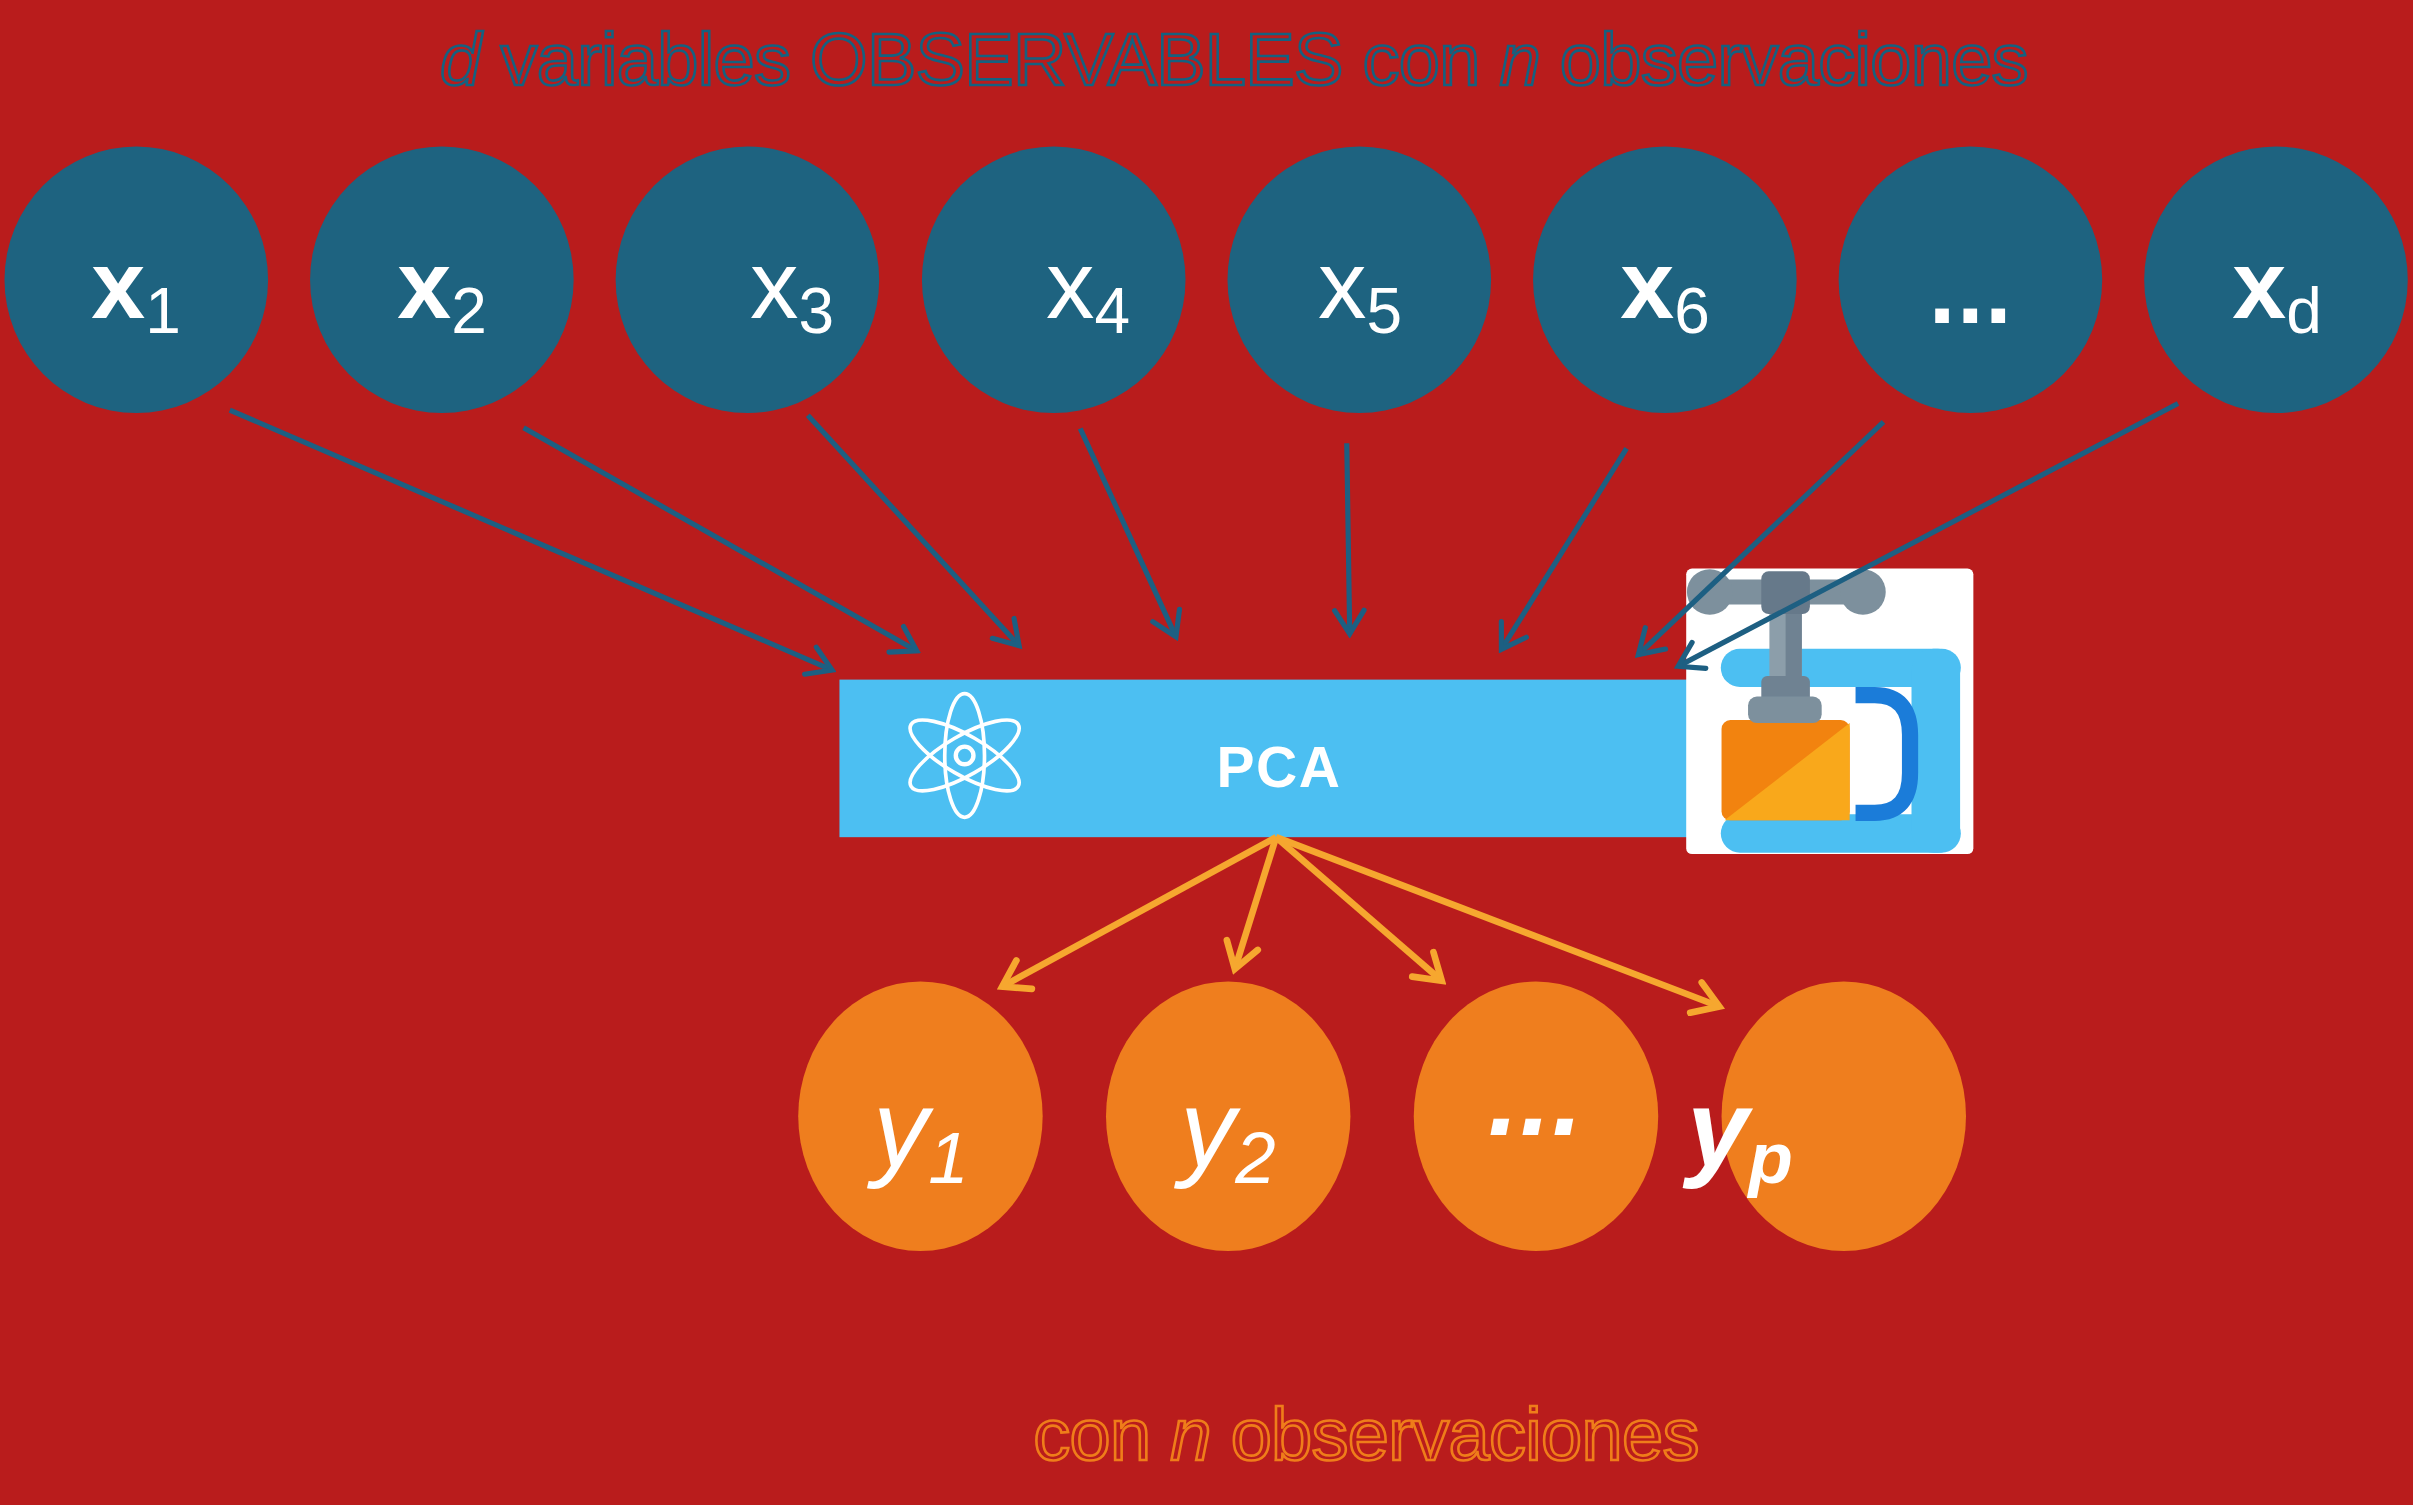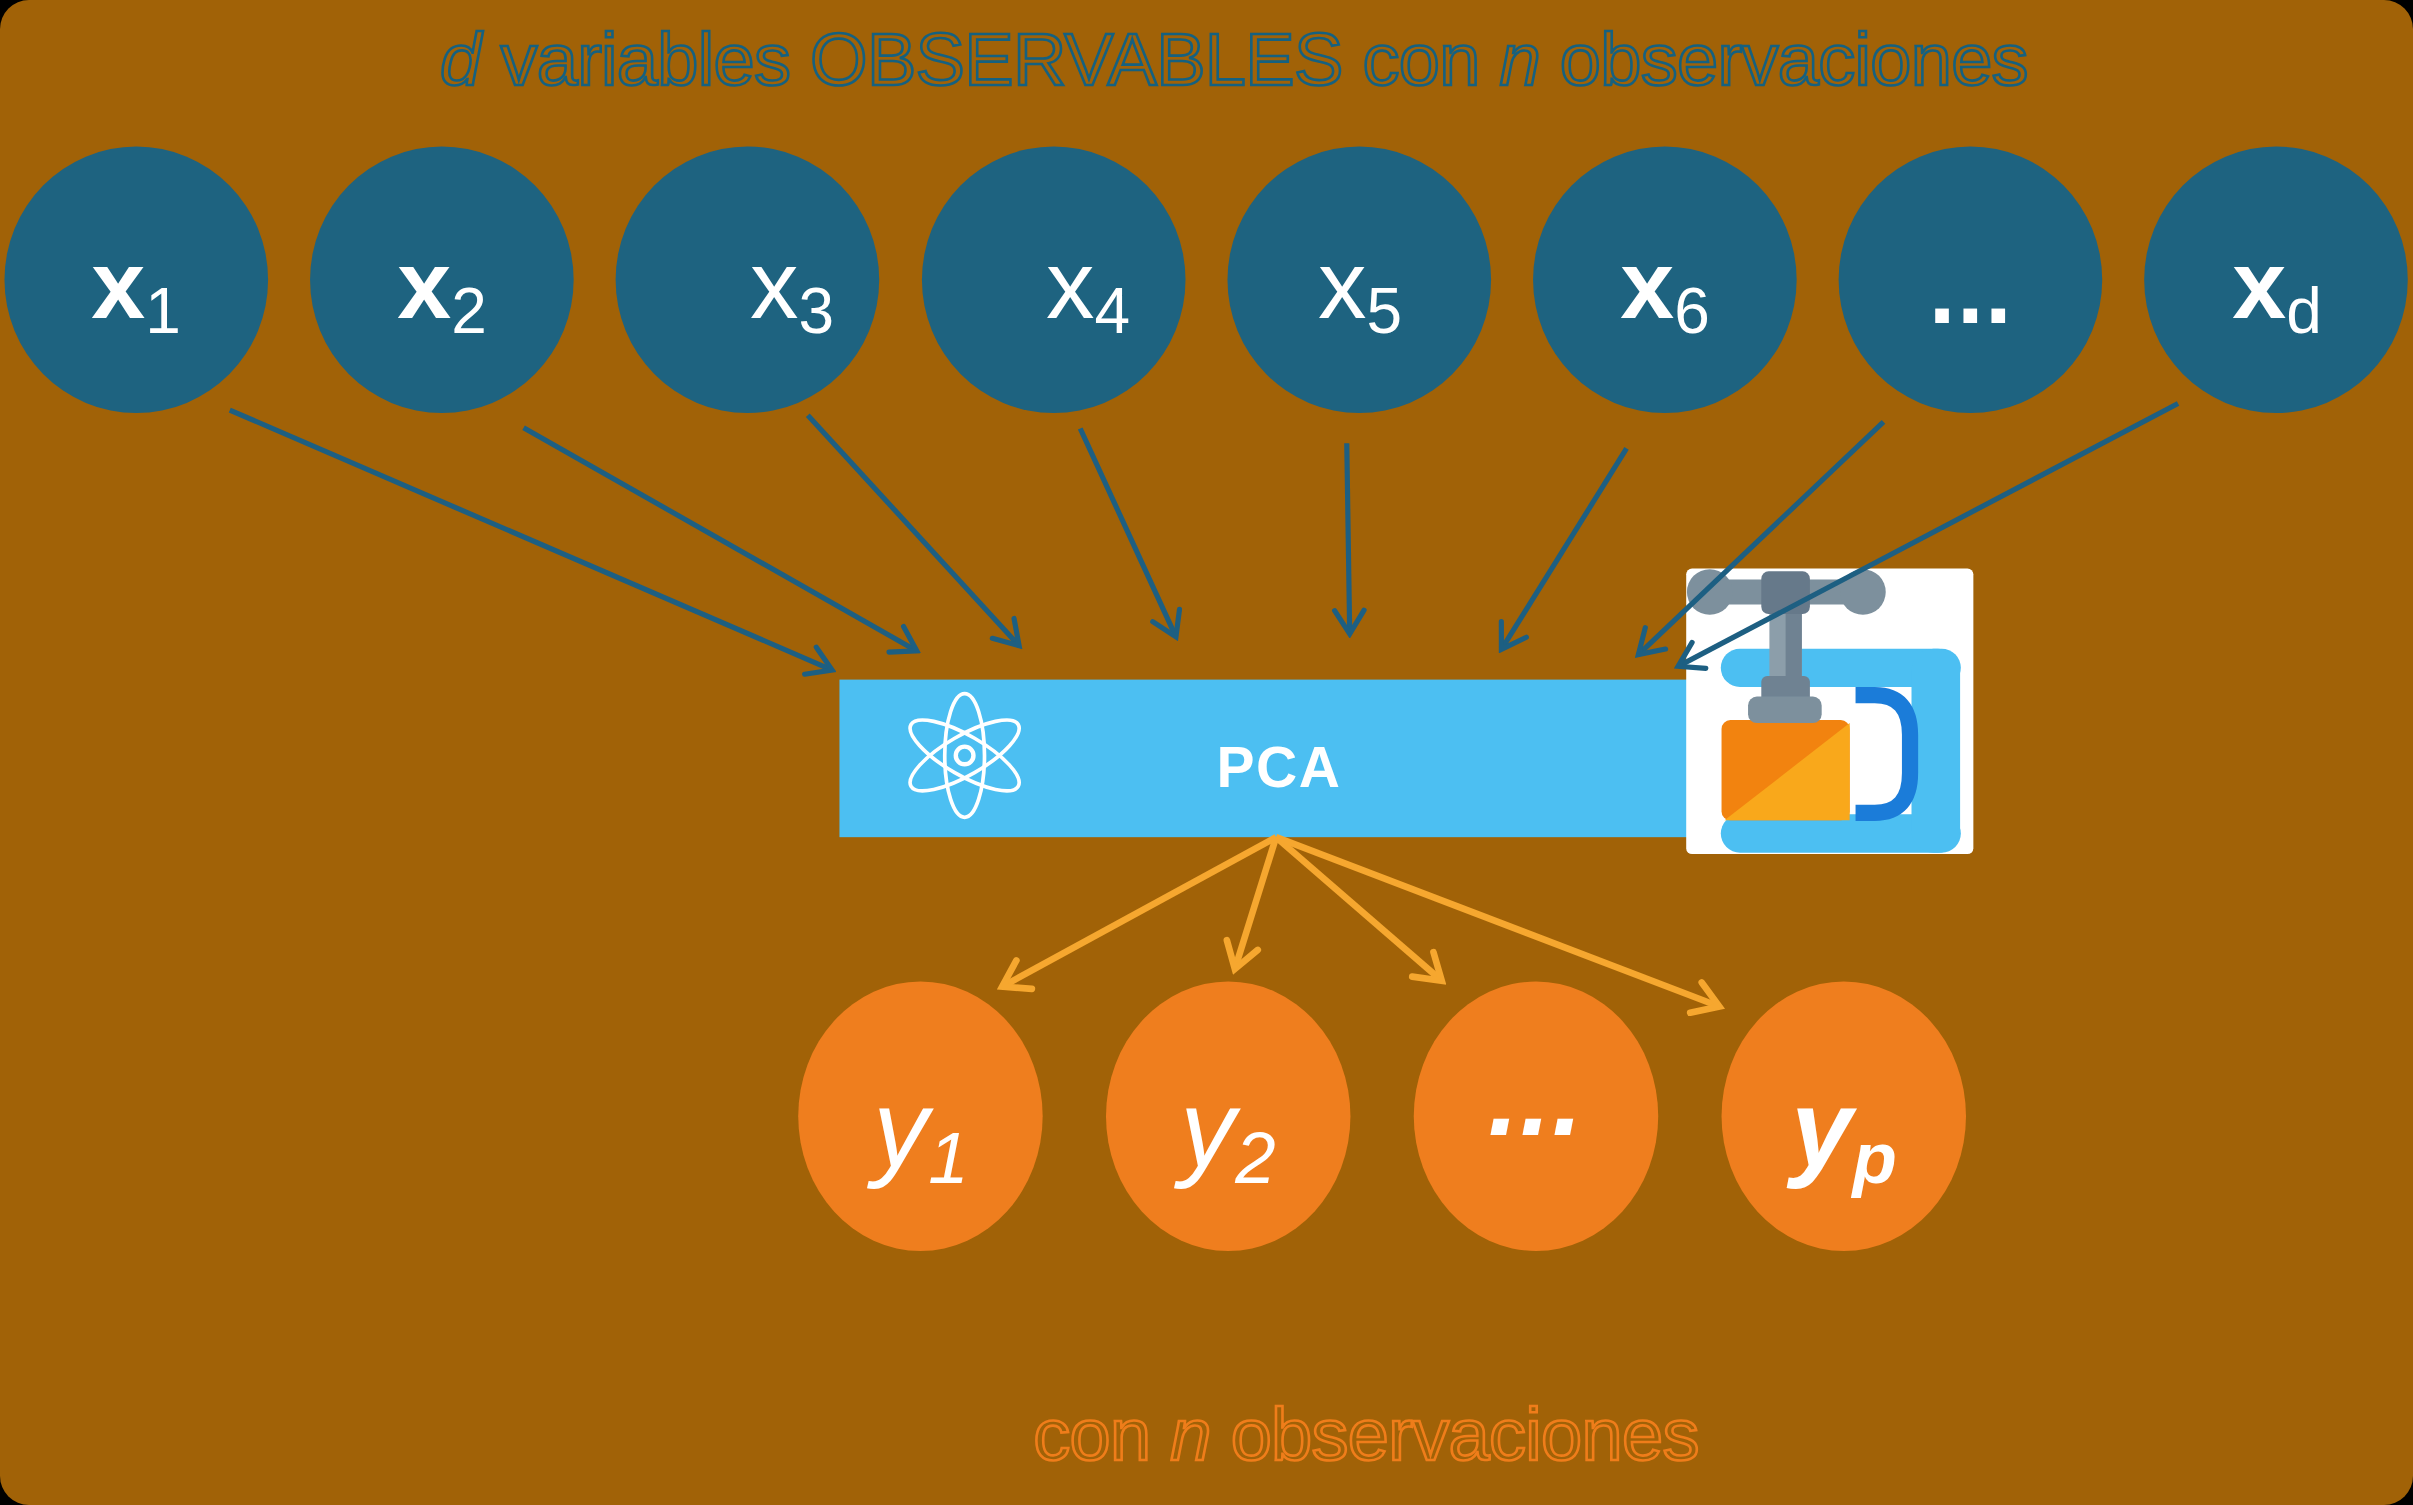--- a/index.html
+++ b/index.html
@@ -1,17 +1,17 @@
 <!DOCTYPE html>
 <html style="font-size:11.8px"><head>
 <meta charset="utf-8">
 <style>
   html,body{margin:0;padding:0;background:#000;}
-  #stage{position:relative;width:2413px;height:1505px;background:#a16207;overflow:hidden;
-         font-family:"Liberation Sans",sans-serif;border-radius:29px;}
+  #stage{position:relative;width:2413px;height:1505px;background:#b91c1c;overflow:hidden;
+         font-family:"Liberation Sans",sans-serif;}
   #diagram-svg{position:absolute;left:0;top:0;width:2413px;height:1505px;}
 
   .txt{position:absolute;white-space:pre;transform:translate(-50%,-50%);line-height:1;}
 
   
   .outline{color:transparent;-webkit-text-stroke:2.6px #156180;
            font-size:74px;letter-spacing:-0.7px;font-weight:400;}
   .outline.orange{-webkit-text-stroke-color:#EF7D1A;}
   @supports not (-webkit-text-stroke:1px #000){
     .outline{color:#156180;}
@@ -122,18 +122,18 @@
   <div class="nodelabel xl" style="left:1360px;top:284px"><span>x</span><sub>5</sub></div>
   <div class="nodelabel xl bold" style="left:1665px;top:284px"><span>x</span><sub>6</sub></div>
   <div class="nodelabel xl dots" style="left:1971px;top:290px;font-size:96px"><span>...</span></div>
   <div class="nodelabel xl bold" style="left:2277px;top:284px"><span>x</span><sub>d</sub></div>
 
   <div class="pca-label" style="left:1279px;top:767px">PCA</div>
 
   <div class="nodelabel yl" style="left:921px;top:1128px"><span>y</span><sub>1</sub></div>
   <div class="nodelabel yl" style="left:1228px;top:1128px"><span>y</span><sub>2</sub></div>
   <div class="nodelabel yl dots" style="left:1536px;top:1097px"><span>...</span></div>
-  <div class="nodelabel yl bold" style="left:1844px;top:1128px"><span>y</span><sub class="subbold">p</sub></div>
+  <div class="nodelabel yl bold" style="left:1740px;top:1128px"><span>y</span><sub class="subbold">p</sub></div>
 
   <div class="txt outline orange" style="left:1366px;top:1435px"><span>con </span><span class="it">n</span><span> observaciones</span></div>
 
 </div>
 
 
 </body></html>

